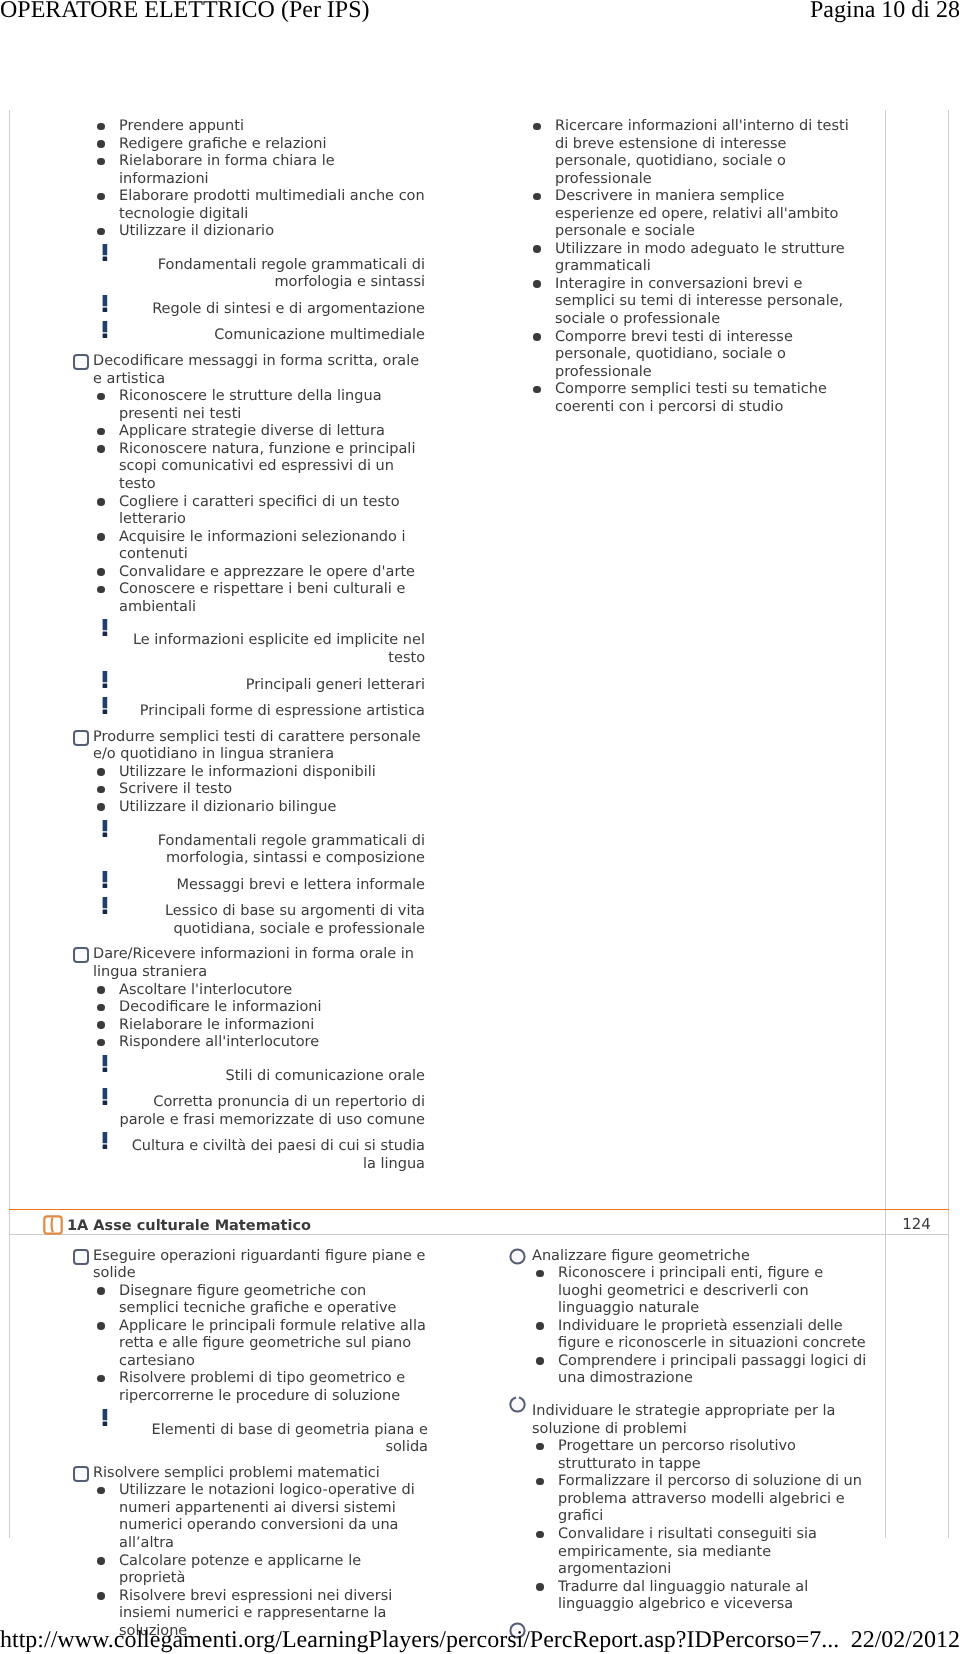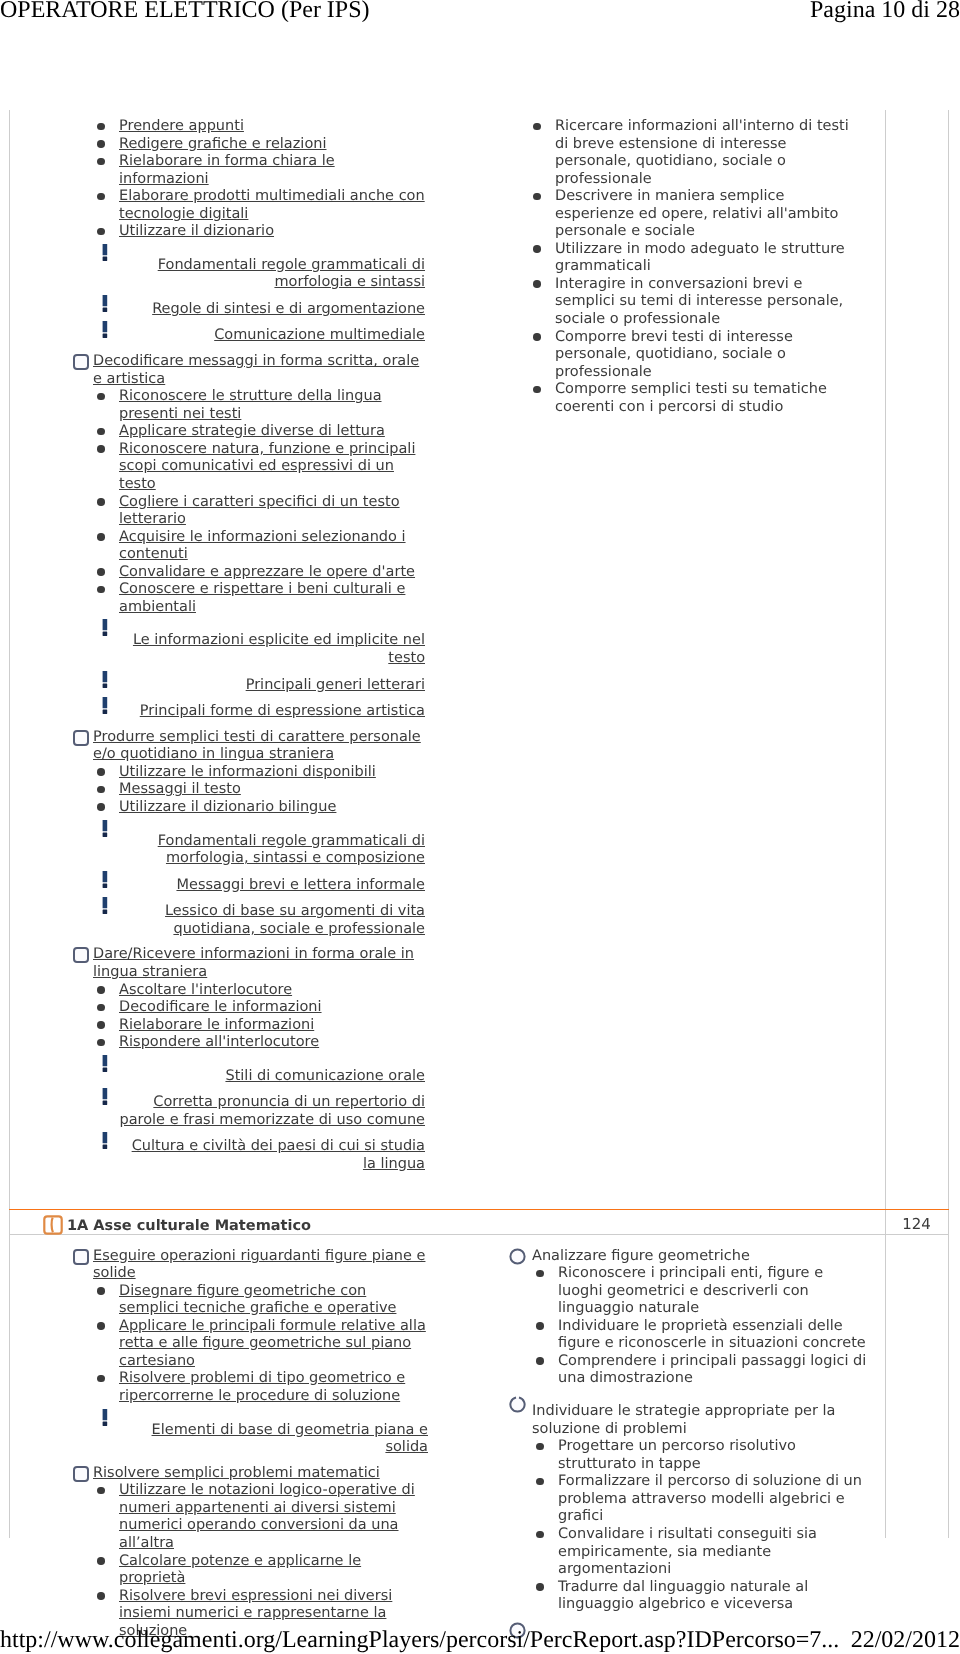--- a/index.html
+++ b/index.html
@@ -32,21 +32,21 @@
 
   .section { position:relative; }
   .sec-head { position:relative; height:26px; width:940px; margin-left:0px;
               border-top:1px solid #f97316; border-bottom:1px solid #cdcdcd;margin-top:32px; }
   .sec-head .label { position:absolute; left:58px; top:8px; font-size:14.5px; font-weight:bold; color:#3b3b3b; white-space:nowrap; }
   .sec-head .num   { position:absolute; left:876px; width:63px; top:5px; text-align:center; font-size:15px; color:#3b3b3b; }
   .sec-head .bookicon { position:absolute; left:34px; top:5px; width:20px; height:20px; line-height:0; }
 
   .cols { position:relative; display:flex; align-items:flex-start; padding-bottom:4px; padding-top:4px; padding-left:64px; }
   .col  { position:relative; }
-  .col-l { margin-left:0px;text-decoration:underline; }
+  .col-l { margin-left:0px; }
   .col-r { margin-left:84px; }
 
   .row { position:relative; padding-left:46px; min-height:17.55px; }
   .row.top { padding-left:20px; }
   .row.r-exclam { margin-top:9px;text-align:right; }
   .row.r-check  { margin-top:8.2px; }
   .row.gap { padding-top:7px; }
   .row .tx { font-size:14.5px; line-height:17.55px; color:#3b3b3b; display:block; }
 
   .ic { position:absolute; }
@@ -168,21 +168,21 @@
 <div class="row top r-check">
             <span class="ic ic-check"></span>
             <span class="tx">Produrre semplici testi di carattere personale e/o quotidiano in lingua straniera</span>
           </div>
 <div class="row">
             <span class="ic ic-bullet"></span>
             <span class="tx">Utilizzare le informazioni disponibili</span>
           </div>
 <div class="row">
             <span class="ic ic-bullet"></span>
-            <span class="tx">Messaggi il testo</span>
+            <span class="tx">Scrivere il testo</span>
           </div>
 <div class="row">
             <span class="ic ic-bullet"></span>
             <span class="tx">Utilizzare il dizionario bilingue</span>
           </div>
 <div class="row r-exclam gap">
             <span class="ic ic-exclam"><svg width="6" height="17" viewBox="0 0 6 17">
                 <rect x="0.6" y="0" width="4.6" height="11.3" rx="0.4" fill="#1f3f6d"></rect>
                 <rect x="0.6" y="12.6" width="4.6" height="4.4" rx="0.4" fill="#16284a"></rect>
               </svg></span>

